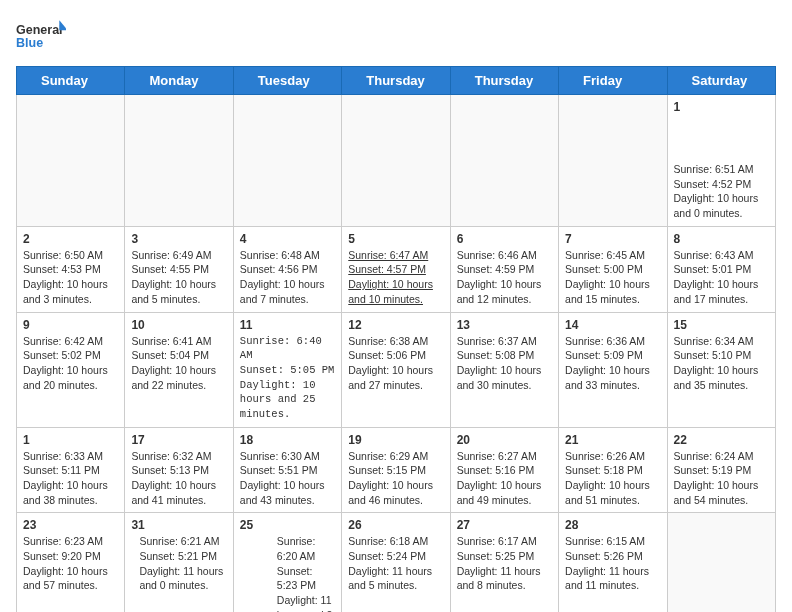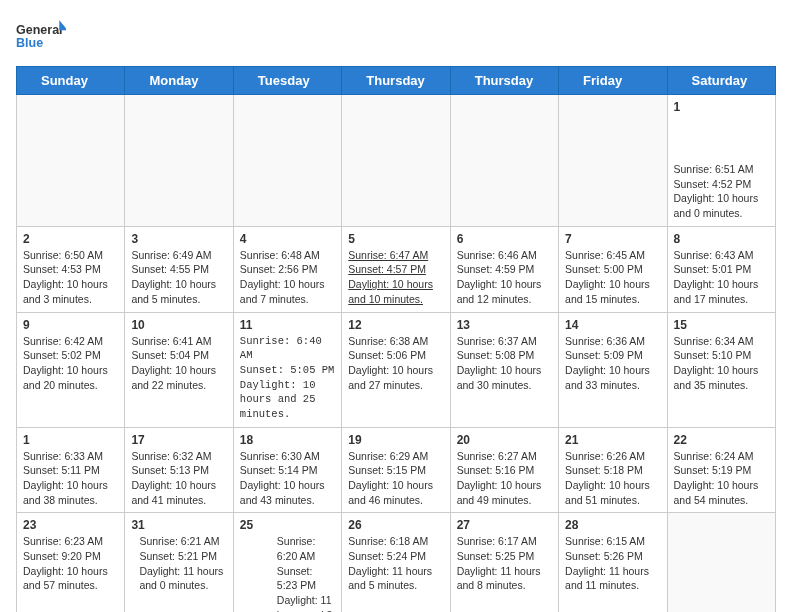--- a/index.html
+++ b/index.html
@@ -128,21 +128,21 @@
         </td>
         <td>
           <span class="day-number">3</span>
           <div class="day-info" style="white-space: pre-line;">Sunrise: 6:49 AM
 Sunset: 4:55 PM
 Daylight: 10 hours and 5 minutes.</div>
         </td>
         <td>
           <span class="day-number">4</span>
           <div class="day-info" style="white-space: pre-line;">Sunrise: 6:48 AM
-Sunset: 2:56 PM
+Sunset: 4:56 PM
 Daylight: 10 hours and 7 minutes.</div>
         </td>
         <td>
           <span class="day-number">5</span>
           <div class="day-info" style="white-space: pre-line; text-decoration: underline;">Sunrise: 6:47 AM
 Sunset: 4:57 PM
 Daylight: 10 hours and 10 minutes.</div>
         </td>
         <td>
           <span class="day-number">6</span>
@@ -216,21 +216,21 @@
         </td>
         <td>
           <span class="day-number">17</span>
           <div class="day-info" style="white-space: pre-line;">Sunrise: 6:32 AM
 Sunset: 5:13 PM
 Daylight: 10 hours and 41 minutes.</div>
         </td>
         <td>
           <span class="day-number">18</span>
           <div class="day-info" style="white-space: pre-line;">Sunrise: 6:30 AM
-Sunset: 5:14 PM
+Sunset: 5:51 PM
 Daylight: 10 hours and 43 minutes.</div>
         </td>
         <td>
           <span class="day-number">19</span>
           <div class="day-info" style="white-space: pre-line;">Sunrise: 6:29 AM
 Sunset: 5:15 PM
 Daylight: 10 hours and 46 minutes.</div>
         </td>
         <td>
           <span class="day-number">20</span>

